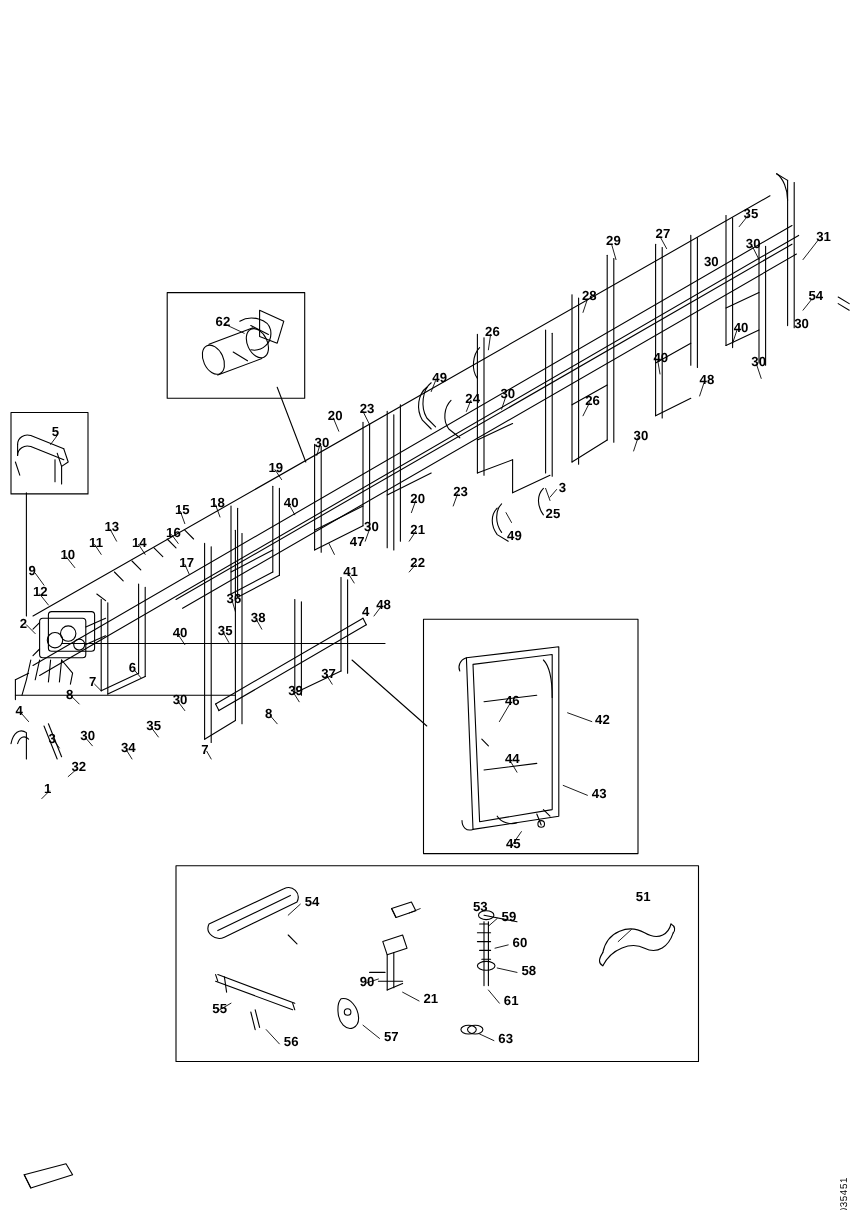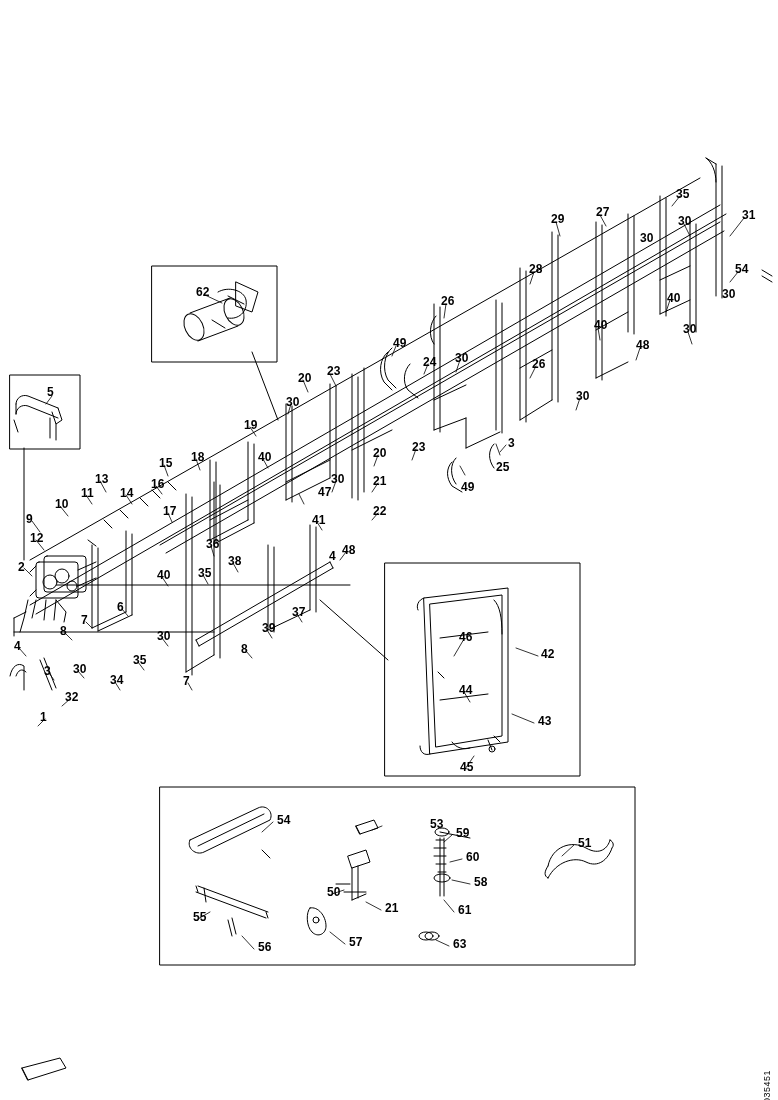--- a/index.html
+++ b/index.html
@@ -451,24 +451,24 @@
       <div class="callout" style="left: 65px; top: 691px;">32</div>
       <div class="callout" style="left: 40px; top: 711px;">1</div>
       <div class="callout" style="left: 459px; top: 631px;">46</div>
       <div class="callout" style="left: 541px; top: 648px;">42</div>
       <div class="callout" style="left: 459px; top: 684px;">44</div>
       <div class="callout" style="left: 538px; top: 715px;">43</div>
       <div class="callout" style="left: 460px; top: 761px;">45</div>
       <div class="callout" style="left: 277px; top: 814px;">54</div>
       <div class="callout" style="left: 386px; top: 818px; padding-left: 44px;">53</div>
       <div class="callout" style="left: 456px; top: 827px;">59</div>
-      <div class="callout" style="left: 578px; top: 837px;">51</div>
+      <div class="callout" style="left: 578px; top: 809px;">51</div>
       <div class="callout" style="left: 466px; top: 851px;">60</div>
       <div class="callout" style="left: 474px; top: 876px;">58</div>
-      <div class="callout" style="left: 327px; top: 886px;">50</div>
+      <div class="callout" style="left: 327px; top: 886px;">90</div>
       <div class="callout" style="left: 385px; top: 902px;">21</div>
       <div class="callout" style="left: 458px; top: 904px;">61</div>
       <div class="callout" style="left: 193px; top: 911px;">55</div>
       <div class="callout" style="left: 349px; top: 936px;">57</div>
       <div class="callout" style="left: 258px; top: 941px;">56</div>
       <div class="callout" style="left: 453px; top: 938px;">63</div>
     </div>
 
   <div class="sheet-code">ZX1035451</div>
 </div>

